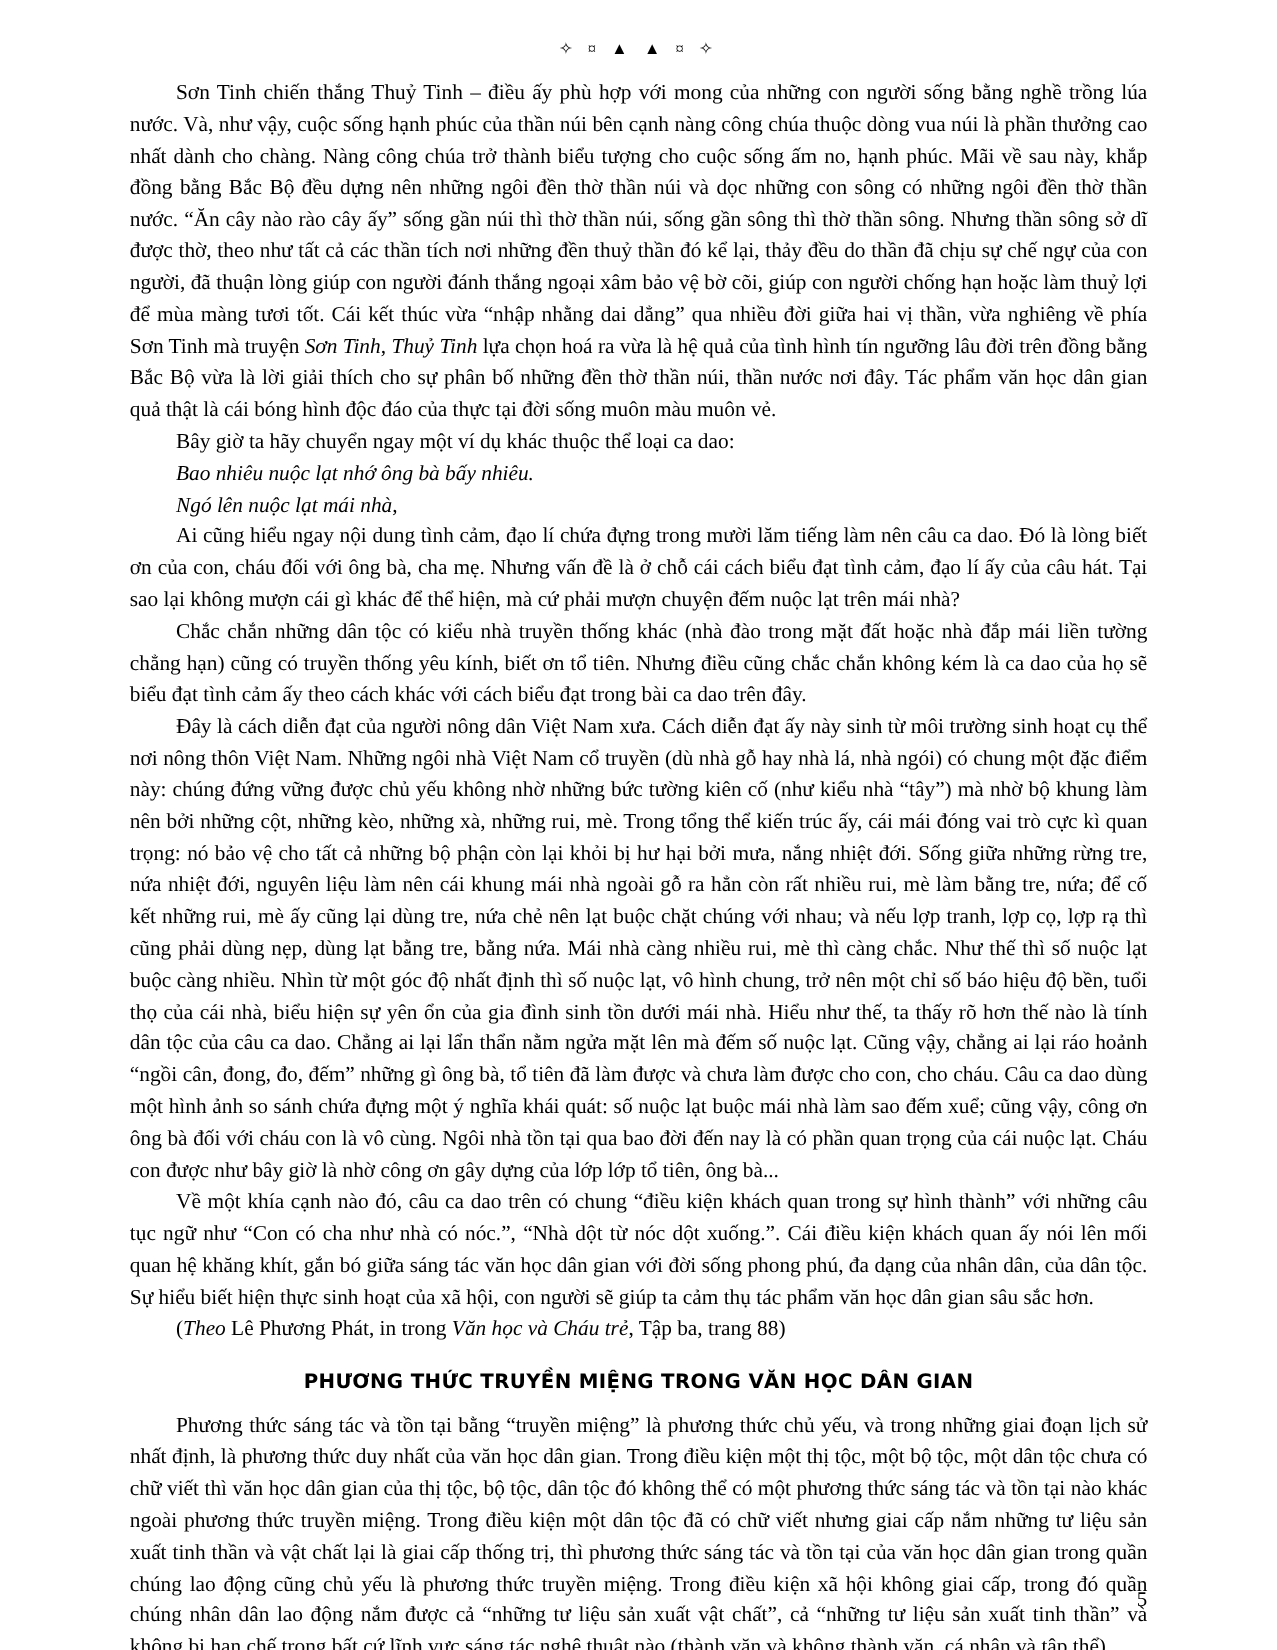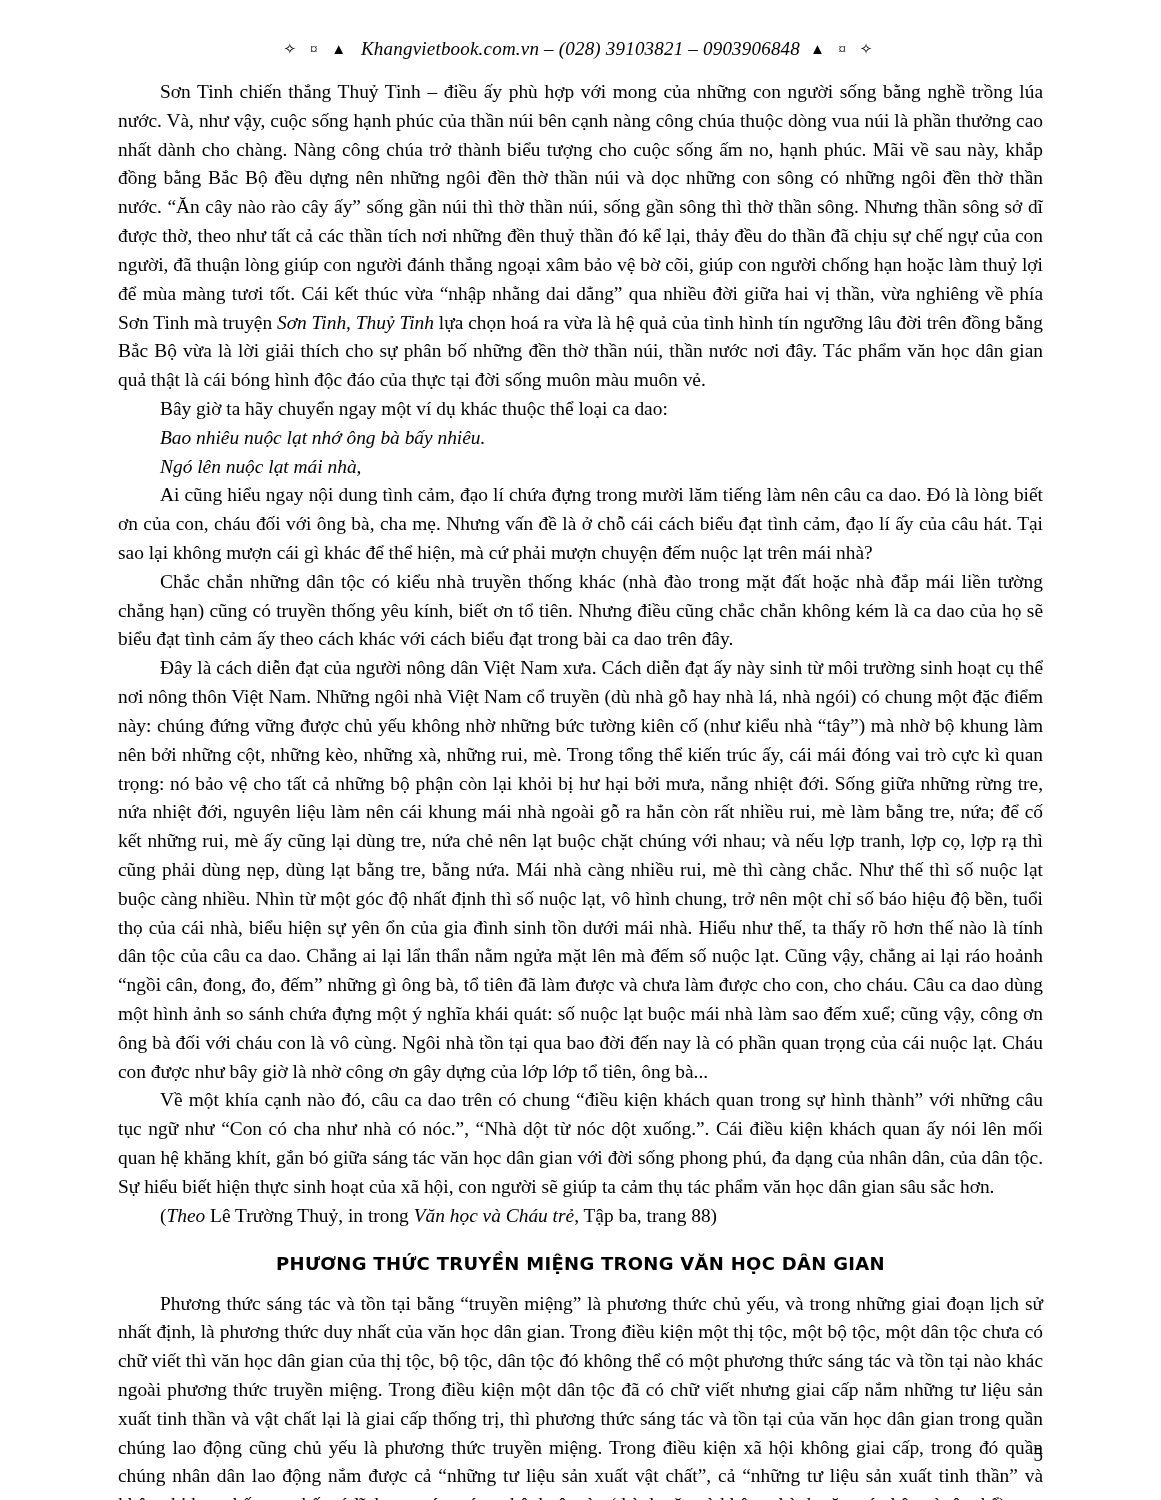--- a/index.html
+++ b/index.html
@@ -85,39 +85,38 @@
   }
   i.it { font-style: italic; margin-top: 32px; }
 </style>
 </head>
 <body>
 
 <div class="page">
 
   <div class="header">
     <span class="deco">✧ ¤ ▲</span>
-    <span class="hdr-text">Khangvietbook.com.vn – (028) 39103821 – 0903906848</span>
     <span class="deco">▲ ¤ ✧</span>
   </div>
 
   <div class="body-text">
 
     <p><span>Sơn Tinh chiến thắng Thuỷ Tinh – điều ấy phù hợp với mong của những con người sống bằng nghề trồng lúa nước. Và, như vậy, cuộc sống hạnh phúc của thần núi bên cạnh nàng công chúa thuộc dòng vua núi là phần thưởng cao nhất dành cho chàng. Nàng công chúa trở thành biểu tượng cho cuộc sống ấm no, hạnh phúc. Mãi về sau này, khắp đồng bằng Bắc Bộ đều dựng nên những ngôi đền thờ thần núi và dọc những con sông có những ngôi đền thờ thần nước. “Ăn cây nào rào cây ấy” sống gần núi thì thờ thần núi, sống gần sông thì thờ thần sông. Nhưng thần sông sở dĩ được thờ, theo như tất cả các thần tích nơi những đền thuỷ thần đó kể lại, thảy đều do thần đã chịu sự chế ngự của con người, đã thuận lòng giúp con người đánh thắng ngoại xâm bảo vệ bờ cõi, giúp con người chống hạn hoặc làm thuỷ lợi để mùa màng tươi tốt. Cái kết thúc vừa “nhập nhằng dai dẳng” qua nhiều đời giữa hai vị thần, vừa nghiêng về phía Sơn Tinh mà truyện </span><i class="it">Sơn Tinh, Thuỷ Tinh</i><span> lựa chọn hoá ra vừa là hệ quả của tình hình tín ngưỡng lâu đời trên đồng bằng Bắc Bộ vừa là lời giải thích cho sự phân bố những đền thờ thần núi, thần nước nơi đây. Tác phẩm văn học dân gian quả thật là cái bóng hình độc đáo của thực tại đời sống muôn màu muôn vẻ.</span></p>
 
     <p>Bây giờ ta hãy chuyển ngay một ví dụ khác thuộc thể loại ca dao:</p>
 
     <p class="verse">Bao nhiêu nuộc lạt nhớ ông bà bấy nhiêu.</p>
     <p class="verse">Ngó lên nuộc lạt mái nhà,</p>
 
     <p>Ai cũng hiểu ngay nội dung tình cảm, đạo lí chứa đựng trong mười lăm tiếng làm nên câu ca dao. Đó là lòng biết ơn của con, cháu đối với ông bà, cha mẹ. Nhưng vấn đề là ở chỗ cái cách biểu đạt tình cảm, đạo lí ấy của câu hát. Tại sao lại không mượn cái gì khác để thể hiện, mà cứ phải mượn chuyện đếm nuộc lạt trên mái nhà?</p>
     <p>Chắc chắn những dân tộc có kiểu nhà truyền thống khác (nhà đào trong mặt đất hoặc nhà đắp mái liền tường chẳng hạn) cũng có truyền thống yêu kính, biết ơn tổ tiên. Nhưng điều cũng chắc chắn không kém là ca dao của họ sẽ biểu đạt tình cảm ấy theo cách khác với cách biểu đạt trong bài ca dao trên đây.</p>
     <p>Đây là cách diễn đạt của người nông dân Việt Nam xưa. Cách diễn đạt ấy này sinh từ môi trường sinh hoạt cụ thể nơi nông thôn Việt Nam. Những ngôi nhà Việt Nam cổ truyền (dù nhà gỗ hay nhà lá, nhà ngói) có chung một đặc điểm này: chúng đứng vững được chủ yếu không nhờ những bức tường kiên cố (như kiểu nhà “tây”) mà nhờ bộ khung làm nên bởi những cột, những kèo, những xà, những rui, mè. Trong tổng thể kiến trúc ấy, cái mái đóng vai trò cực kì quan trọng: nó bảo vệ cho tất cả những bộ phận còn lại khỏi bị hư hại bởi mưa, nắng nhiệt đới. Sống giữa những rừng tre, nứa nhiệt đới, nguyên liệu làm nên cái khung mái nhà ngoài gỗ ra hẳn còn rất nhiều rui, mè làm bằng tre, nứa; để cố kết những rui, mè ấy cũng lại dùng tre, nứa chẻ nên lạt buộc chặt chúng với nhau; và nếu lợp tranh, lợp cọ, lợp rạ thì cũng phải dùng nẹp, dùng lạt bằng tre, bằng nứa. Mái nhà càng nhiều rui, mè thì càng chắc. Như thế thì số nuộc lạt buộc càng nhiều. Nhìn từ một góc độ nhất định thì số nuộc lạt, vô hình chung, trở nên một chỉ số báo hiệu độ bền, tuổi thọ của cái nhà, biểu hiện sự yên ổn của gia đình sinh tồn dưới mái nhà. Hiểu như thế, ta thấy rõ hơn thế nào là tính dân tộc của câu ca dao. Chẳng ai lại lẩn thẩn nằm ngửa mặt lên mà đếm số nuộc lạt. Cũng vậy, chẳng ai lại ráo hoảnh “ngồi cân, đong, đo, đếm” những gì ông bà, tổ tiên đã làm được và chưa làm được cho con, cho cháu. Câu ca dao dùng một hình ảnh so sánh chứa đựng một ý nghĩa khái quát: số nuộc lạt buộc mái nhà làm sao đếm xuể; cũng vậy, công ơn ông bà đối với cháu con là vô cùng. Ngôi nhà tồn tại qua bao đời đến nay là có phần quan trọng của cái nuộc lạt. Cháu con được như bây giờ là nhờ công ơn gây dựng của lớp lớp tổ tiên, ông bà...</p>
     <p>Về một khía cạnh nào đó, câu ca dao trên có chung “điều kiện khách quan trong sự hình thành” với những câu tục ngữ như “Con có cha như nhà có nóc.”, “Nhà dột từ nóc dột xuống.”. Cái điều kiện khách quan ấy nói lên mối quan hệ khăng khít, gắn bó giữa sáng tác văn học dân gian với đời sống phong phú, đa dạng của nhân dân, của dân tộc. Sự hiểu biết hiện thực sinh hoạt của xã hội, con người sẽ giúp ta cảm thụ tác phẩm văn học dân gian sâu sắc hơn.</p>
 
-    <p class="attribution"><span>(</span><i class="it">Theo</i><span> Lê Trường Thuỷ, in trong </span><i class="it">Văn học và Cháu trẻ</i><span>, Tập ba, trang 88)</span></p>
+    <p class="attribution"><span>(</span><i class="it">Theo</i><span> Lê Phương Phát, in trong </span><i class="it">Văn học và Cháu trẻ</i><span>, Tập ba, trang 88)</span></p>
 
     <h2 class="section-title">PHƯƠNG THỨC TRUYỀN MIỆNG TRONG VĂN HỌC DÂN GIAN</h2>
 
     <p>Phương thức sáng tác và tồn tại bằng “truyền miệng” là phương thức chủ yếu, và trong những giai đoạn lịch sử nhất định, là phương thức duy nhất của văn học dân gian. Trong điều kiện một thị tộc, một bộ tộc, một dân tộc chưa có chữ viết thì văn học dân gian của thị tộc, bộ tộc, dân tộc đó không thể có một phương thức sáng tác và tồn tại nào khác ngoài phương thức truyền miệng. Trong điều kiện một dân tộc đã có chữ viết nhưng giai cấp nắm những tư liệu sản xuất tinh thần và vật chất lại là giai cấp thống trị, thì phương thức sáng tác và tồn tại của văn học dân gian trong quần chúng lao động cũng chủ yếu là phương thức truyền miệng. Trong điều kiện xã hội không giai cấp, trong đó quần chúng nhân dân lao động nắm được cả “những tư liệu sản xuất vật chất”, cả “những tư liệu sản xuất tinh thần” và không bị hạn chế trong bất cứ lĩnh vực sáng tác nghệ thuật nào (thành văn và không thành văn, cá nhân và tập thể)</p>
   </div>
 
   <div class="pagenum">5</div>
 </div>
 
 </body></html>

